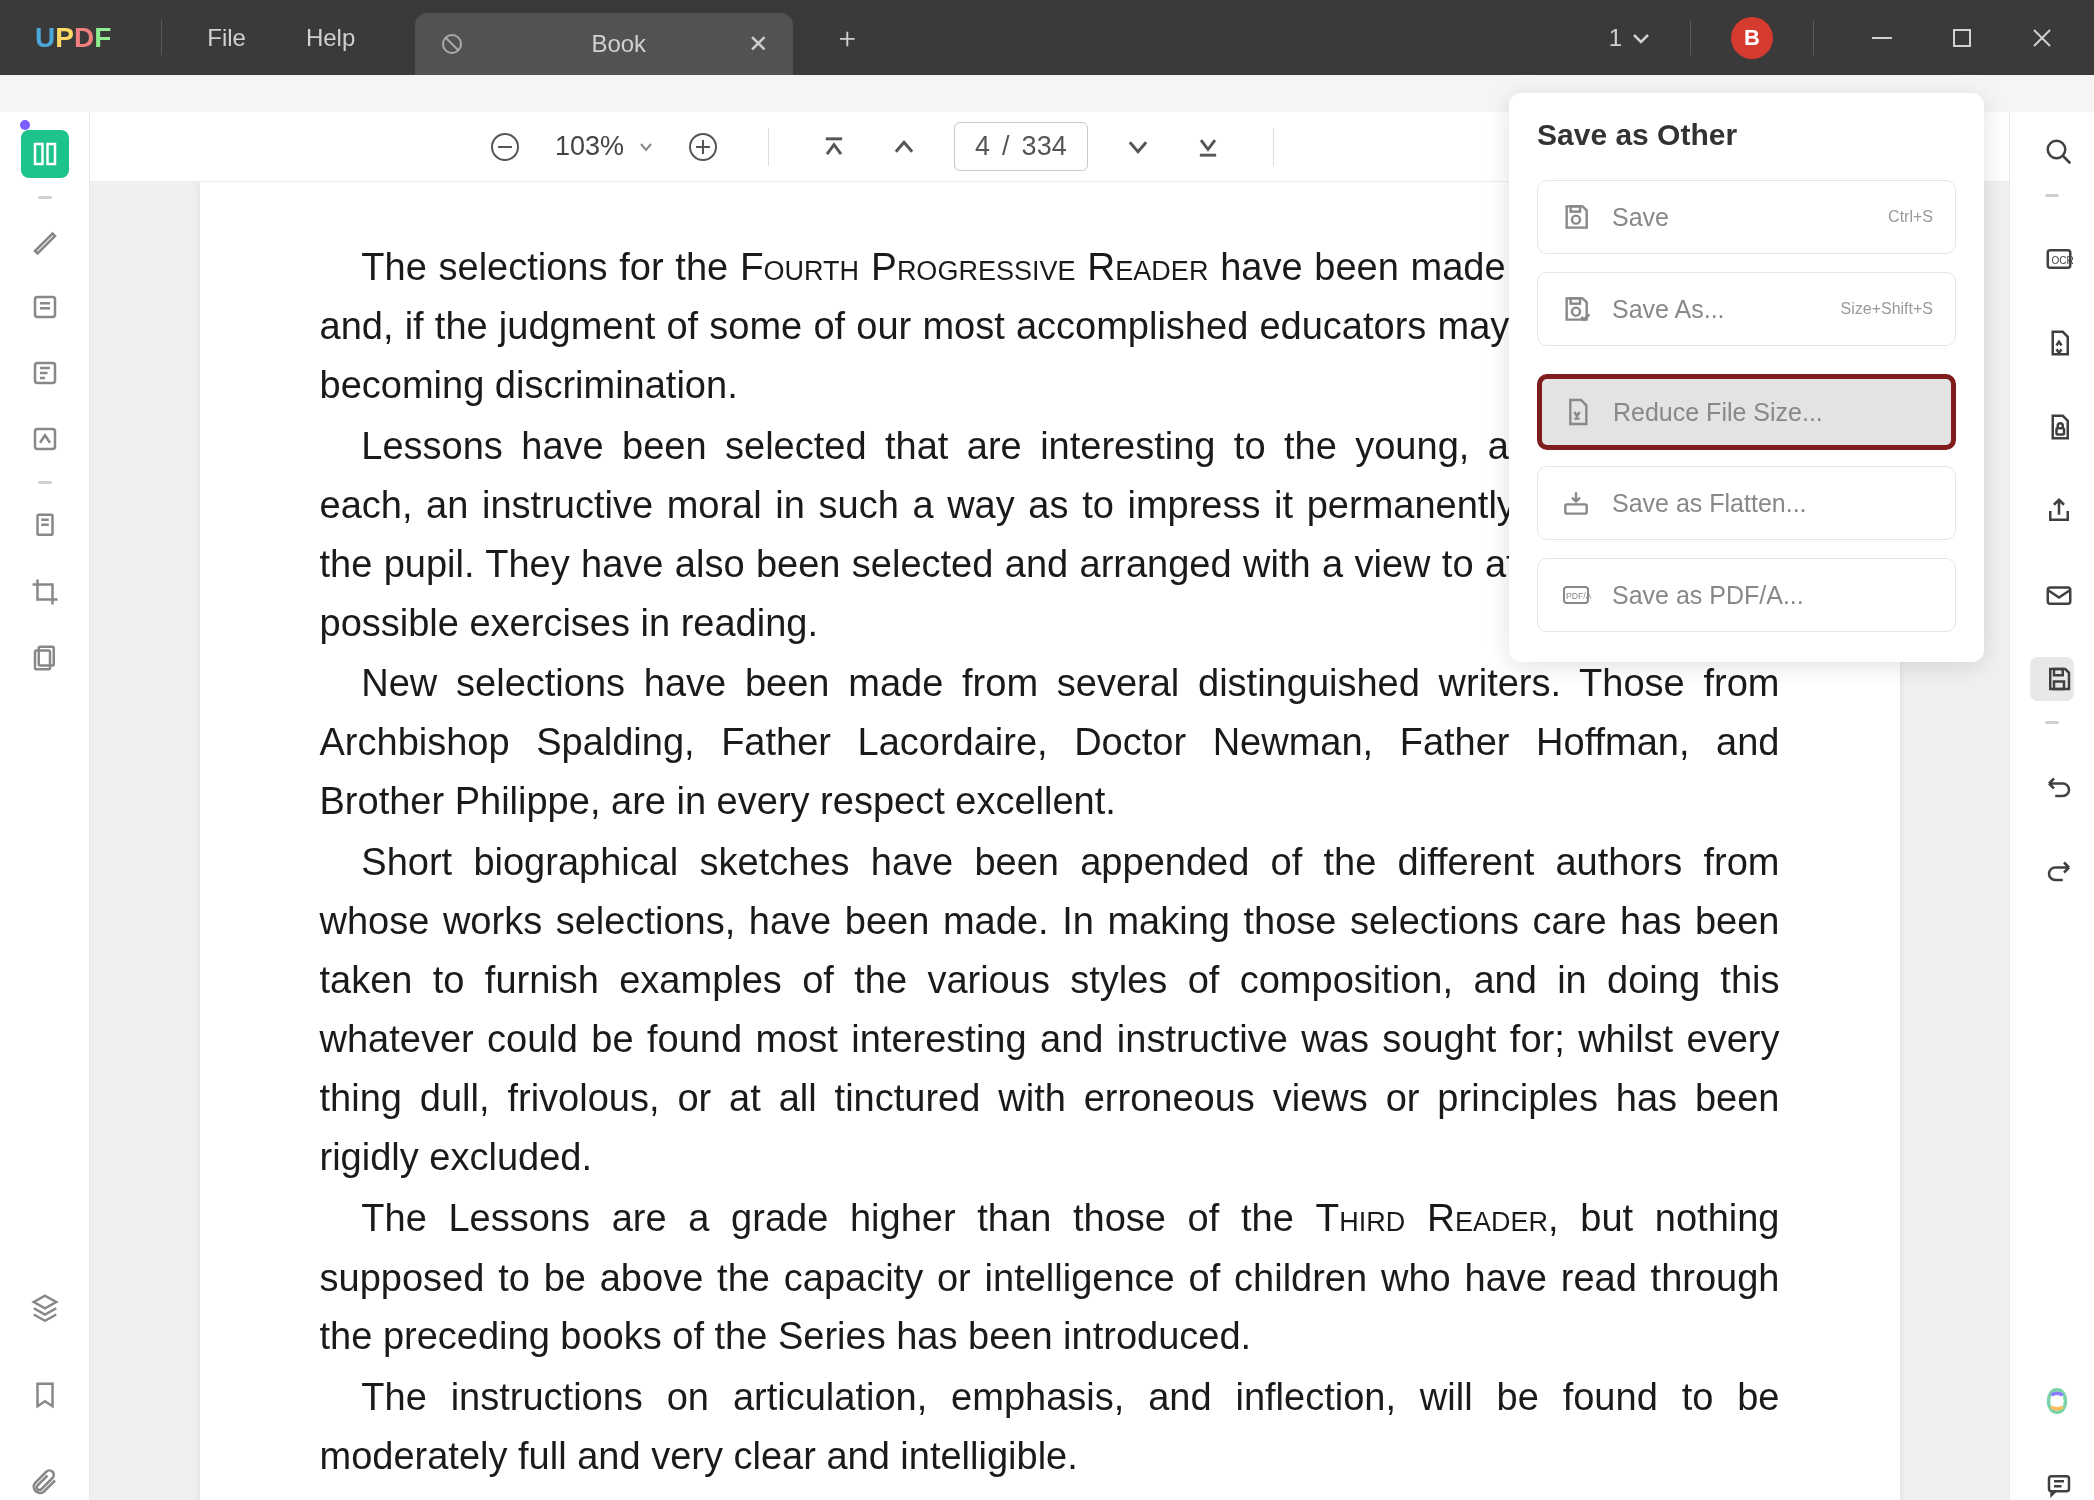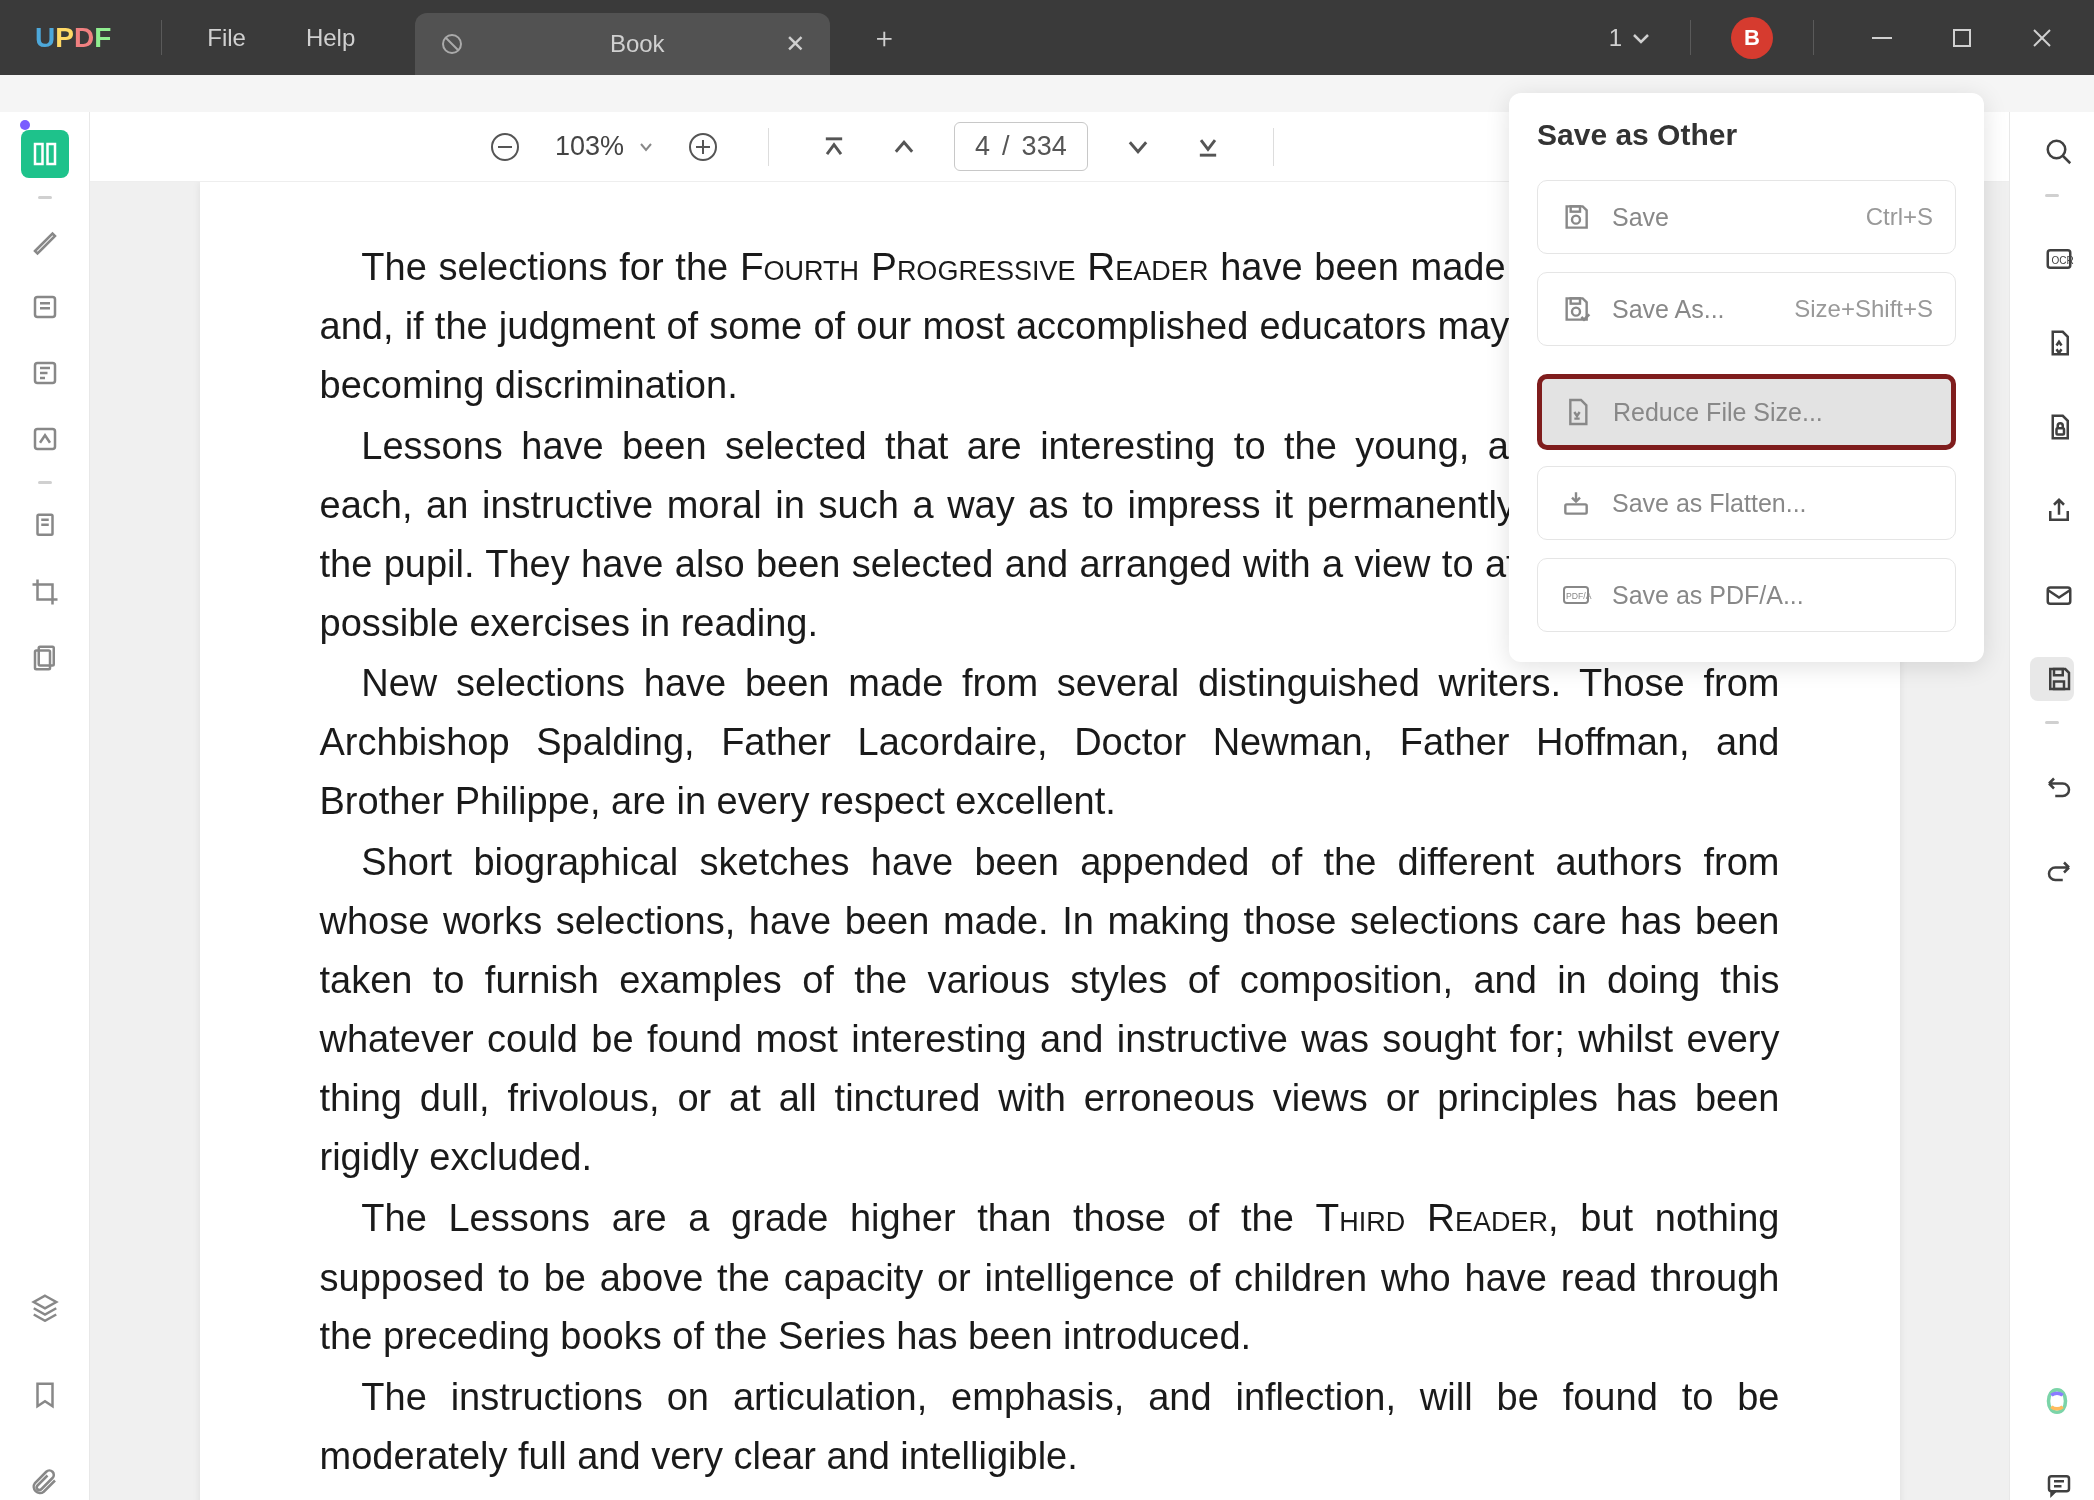--- a/index.html
+++ b/index.html
@@ -45,21 +45,21 @@
     }
     .tab {
       display: flex;
       align-items: center;
       background: #525252;
       border-radius: 12px 12px 0 0;
       height: 62px;
       padding: 0 25px;
       margin-left: 30px;
       margin-top: 13px;
-      width: 415px;
+      width: 378px;
     }
     .tab-icon {
       width: 24px;
       height: 24px;
       margin-right: 85px;
       opacity: 0.7;
     }
     .tab-title {
       font-size: 24px;
       flex: 1;
@@ -311,21 +311,21 @@
       height: 32px;
       flex-shrink: 0;
       color: #888;
     }
     .sp-item-label {
       font-size: 25px;
       color: #888;
       flex: 1;
     }
     .sp-item-short {
-      font-size: 24px;
+      font-size: 16px;
       color: #999;
     }
     .sp-gap {
       height: 10px;
     }
     .dot-left {
       position: absolute;
       top: 120px;
       left: 20px;
       width: 10px;

